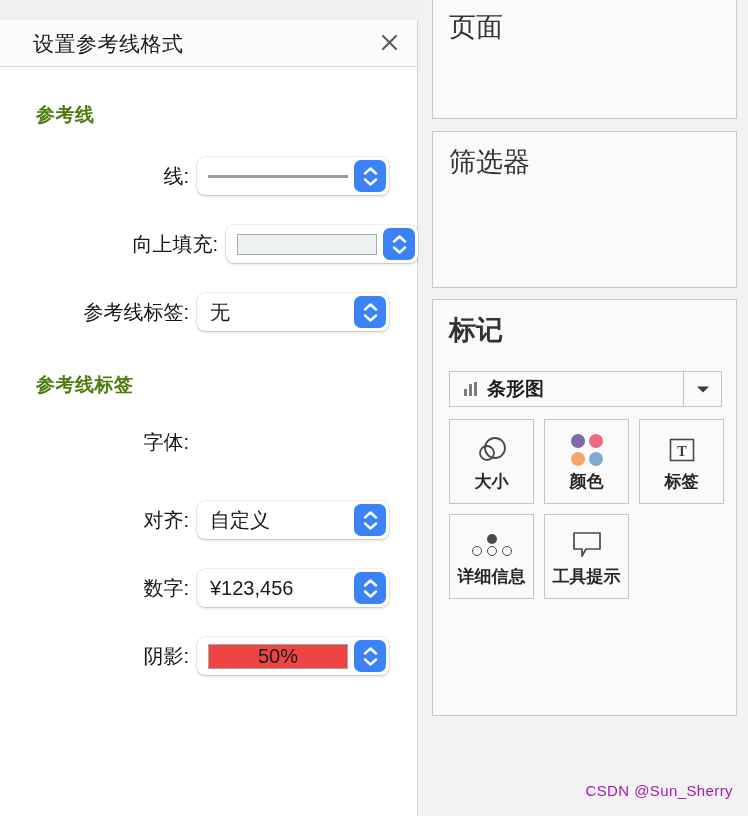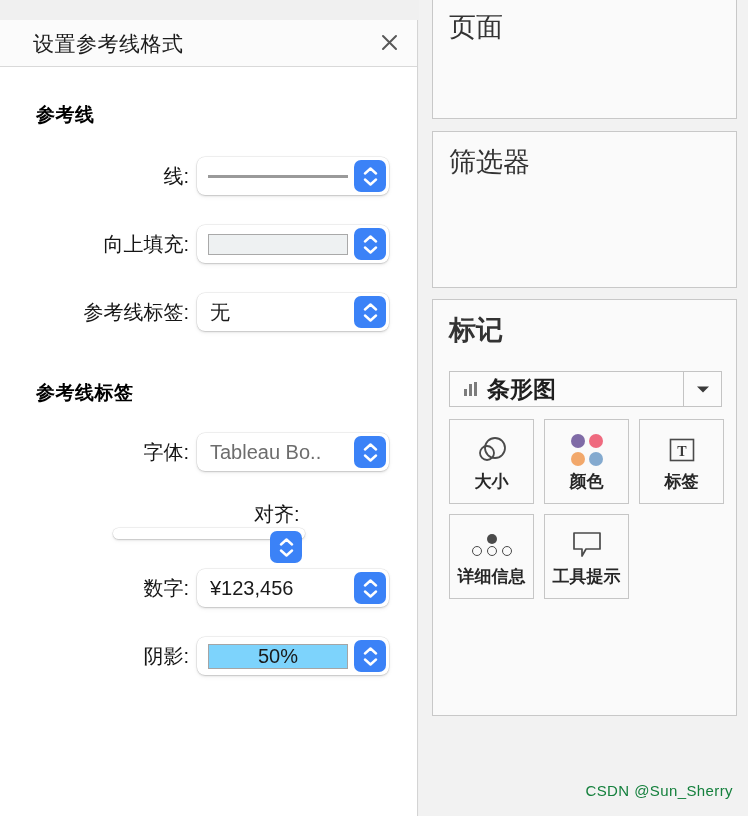--- a/index.html
+++ b/index.html
@@ -58,25 +58,25 @@
     justify-content: center;
     cursor: pointer;
   }
   .close-btn svg { display:block; }
 
   .section-title {
     position: absolute;
     left: 36px;
     font-size: 19px;
     font-weight: bold;
-    color: #000000;
+    color: #4d7c0f;
     letter-spacing: 0.5px;
   }
   #sec-refline { top: 82px; }
-  #sec-reflabel { top: 360px; text-align: right; }
+  #sec-reflabel { top: 352px; text-align: right; }
 
   .field-row {
     position: absolute;
     left: 0;
     width: 418px;
     height: 38px;
     display: flex;
     align-items: center;
   }
   .field-label {
@@ -148,21 +148,21 @@
     height: 21px;
     background: #eef1f2;
     border: 1px solid #a9a9a9;
     box-sizing: border-box;
   }
   .inner-field {
     width: 100%;
     height: 25px;
     border: 1px solid #a5a5a5;
     box-sizing: border-box;
-    background: #7dd3fc;
+    background: #ef4444;
     display: flex;
     align-items: center;
     justify-content: center;
     font-size: 20px;
     color: #1a1a1a;
   }
 
   
   .shelf {
     position: absolute;
@@ -208,21 +208,21 @@
   .mark-type-icon {
     margin-left: 14px;
     margin-right: 10px;
     display: flex;
     align-items: flex-end;
     gap: 2px;
     height: 14px;
   }
   .mt-bar { width: 3px; background: #7c7c7c; }
   .mark-type-label {
-    font-size: 23px;
+    font-size: 19px;
     color: #1e1e1e;
     flex: 1;
   }
   .mark-type-arrow {
     width: 38px;
     height: 100%;
     border-left: 1px solid #c4c4c4;
     display: flex;
     align-items: center;
     justify-content: center;
@@ -269,21 +269,21 @@
   .detail-icon { display: flex; flex-direction: column; align-items: center; gap: 2px; }
   .detail-icon .top-dot { width: 10px; height: 10px; border-radius: 50%; background: #4a4a4a; }
   .detail-icon .row { display: flex; gap: 5px; }
   .detail-icon .row i { display: block; width: 10px; height: 10px; border-radius: 50%; border: 1.6px solid #4a4a4a; box-sizing: border-box;}
 
   .watermark {
     position: absolute;
     right: 15px;
     bottom: 17px;
     font-size: 15px;
-    color: #15803d;
+    color: #a21caf;
     letter-spacing: 0.4px;
     text-align: center;
   }
 </style>
 </head>
 <body>
 
 <div id="root">
 
   <div class="format-panel">
@@ -309,21 +309,21 @@
           <svg width="15" height="8" viewBox="0 0 15 8">
               <path d="M2 6.5 L7.5 1.5 L13 6.5" stroke="#ffffff" stroke-width="2.4" fill="none" stroke-linecap="round" stroke-linejoin="round"></path>
             </svg>
           <svg width="15" height="8" viewBox="0 0 15 8">
               <path d="M2 1.5 L7.5 6.5 L13 1.5" stroke="#ffffff" stroke-width="2.4" fill="none" stroke-linecap="round" stroke-linejoin="round"></path>
             </svg>
         </div>
       </div>
     </div>
 
-    <div class="field-row" style="top:205px;">
+    <div class="field-row" style="top:205px;justify-content:flex-end;">
       <div class="field-label">向上填充:</div>
       <div class="combo">
         <div class="swatch-wrap">
           <div class="fill-swatch"></div>
         </div>
         <div class="stepper">
           <svg width="15" height="8" viewBox="0 0 15 8">
               <path d="M2 6.5 L7.5 1.5 L13 6.5" stroke="#ffffff" stroke-width="2.4" fill="none" stroke-linecap="round" stroke-linejoin="round"></path>
             </svg>
           <svg width="15" height="8" viewBox="0 0 15 8">
@@ -343,38 +343,28 @@
             </svg>
           <svg width="15" height="8" viewBox="0 0 15 8">
               <path d="M2 1.5 L7.5 6.5 L13 1.5" stroke="#ffffff" stroke-width="2.4" fill="none" stroke-linecap="round" stroke-linejoin="round"></path>
             </svg>
         </div>
       </div>
     </div>
 
     <div class="section-title" id="sec-reflabel">参考线标签</div>
 
-    <div class="field-row" style="top:413px;">
+    <div class="field-row" style="top:403px;">
       <div class="field-label">字体:</div>
-      <div class="combo">
-        <div class="combo-text muted">Tableau Bo..</div>
-        <div class="stepper">
-          <svg width="15" height="8" viewBox="0 0 15 8">
-              <path d="M2 6.5 L7.5 1.5 L13 6.5" stroke="#ffffff" stroke-width="2.4" fill="none" stroke-linecap="round" stroke-linejoin="round"></path>
-            </svg>
-          <svg width="15" height="8" viewBox="0 0 15 8">
-              <path d="M2 1.5 L7.5 6.5 L13 1.5" stroke="#ffffff" stroke-width="2.4" fill="none" stroke-linecap="round" stroke-linejoin="round"></path>
-            </svg>
-        </div>
-      </div>
-    </div>
-
-    <div class="field-row" style="top:481px;flex-direction:column;">
+    </div>
+
+    <div class="field-row" style="top:481px;">
       <div class="field-label">对齐:</div>
       <div class="combo">
+        <div class="combo-text">自定义</div>
         <div class="stepper">
           <svg width="15" height="8" viewBox="0 0 15 8">
               <path d="M2 6.5 L7.5 1.5 L13 6.5" stroke="#ffffff" stroke-width="2.4" fill="none" stroke-linecap="round" stroke-linejoin="round"></path>
             </svg>
           <svg width="15" height="8" viewBox="0 0 15 8">
               <path d="M2 1.5 L7.5 6.5 L13 1.5" stroke="#ffffff" stroke-width="2.4" fill="none" stroke-linecap="round" stroke-linejoin="round"></path>
             </svg>
         </div>
       </div>
     </div>

